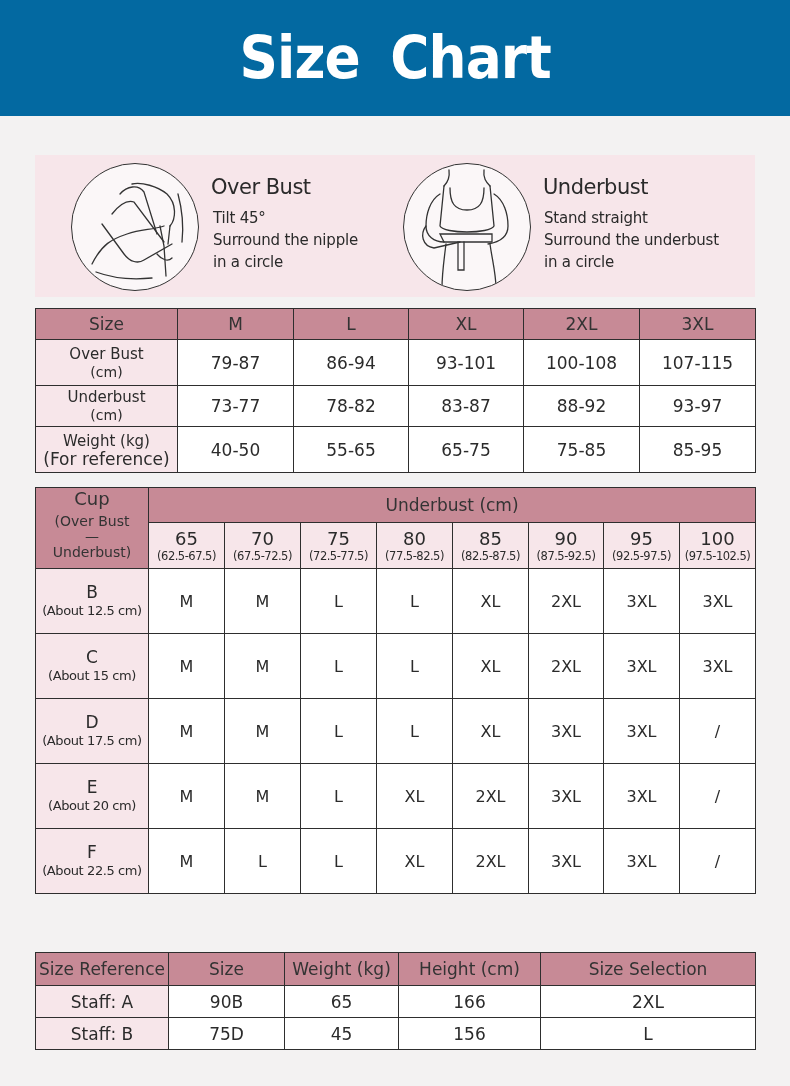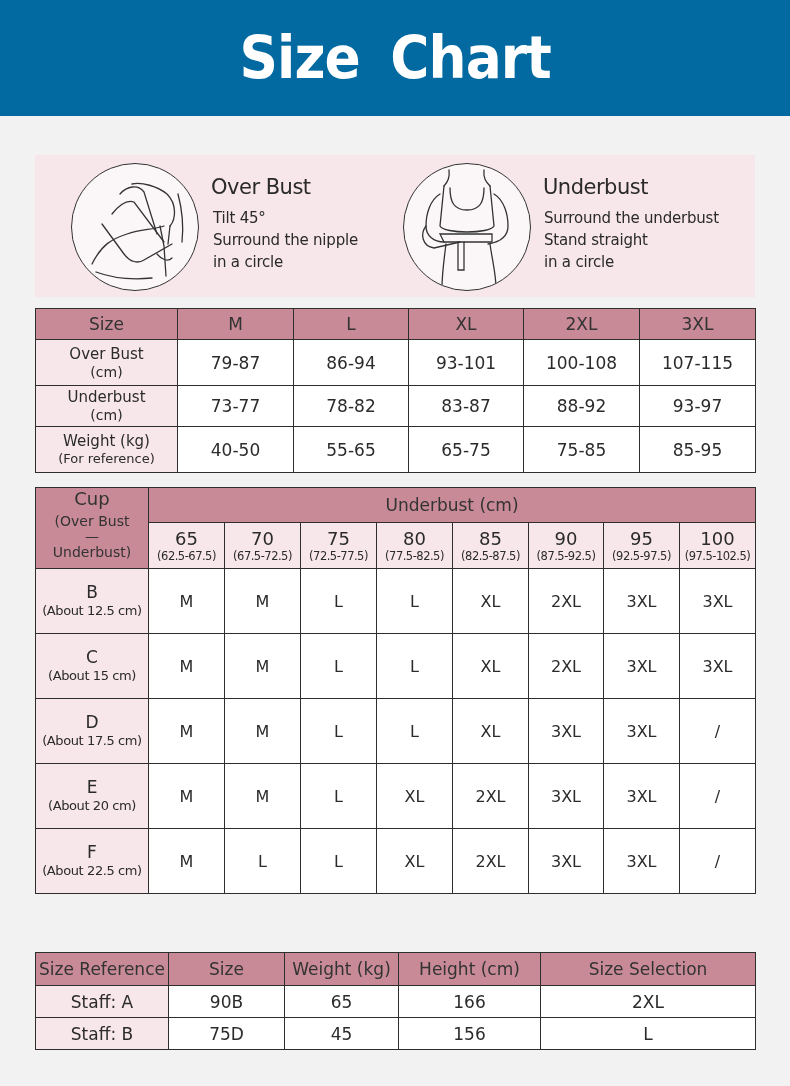--- a/index.html
+++ b/index.html
@@ -32,21 +32,21 @@
   th { background:#c78a96; font-weight:normal; color:#333; }
   .lbl { background:#f7e6ea; }
   .sub { background:#f7e6ea; }
   .val { background:#fff; }
 
   #t1 { left:35px; top:308px; width:720px; }
   #t1 th { height:30px; font-size:17px; }
   #t1 td { font-size:17px; }
   #t1 .lbl .l1 { font-size:15px; display:block; line-height:18px; }
   #t1 .lbl .l2 { font-size:14px; display:block; line-height:18px; }
-  #t1 .lbl .l2s { font-size:13px; display:block; line-height:18px; }
+  #t1 .lbl .l2s { font-size:17px; display:block; line-height:18px; }
 
   #t2 { left:35px; top:487px; width:720px; }
   #t2 th.cup { background:#c78a96; vertical-align:top; }
   #t2 th.cup .c1 { display:block; font-size:18px; line-height:22px; }
   #t2 th.cup .c2 { display:block; font-size:14px; line-height:16px; margin-top:3px; }
   #t2 th.cup .c3 { display:block; font-size:14px; line-height:14px; }
   #t2 th.cup .c4 { display:block; font-size:14px; line-height:18px; }
   #t2 th.ub { height:34px; font-size:17px; }
   #t2 td.sub { height:45px; }
   #t2 td.sub .n { display:block; font-size:18px; line-height:20px; }
@@ -101,22 +101,22 @@
         <path d="M90 30 C100 36 104 50 104 62 C104 72 96 78 84 80"></path>
         <path d="M36 70 L88 70 L88 78 L40 78 Z"></path>
         <path d="M54 78 L54 106 L60 106 L60 78"></path>
         <path d="M42 80 C40 95 38 110 38 124"></path>
         <path d="M86 80 C88 95 92 110 92 124"></path>
         <path d="M22 62 C16 70 18 82 30 84 L56 78"></path>
       </svg>
     </div>
     <div class="title" style="left:140px;">Underbust</div>
     <div class="desc" style="left:141px;">
+      <div>Stand straight</div>
       <div>Surround the underbust</div>
-      <div>Stand straight</div>
       <div>in a circle</div>
     </div>
   </div>
 </div>
 
 <table id="t1">
   <colgroup>
     <col style="width:142px">
       <col style="width:116px">
       <col style="width:115px">

